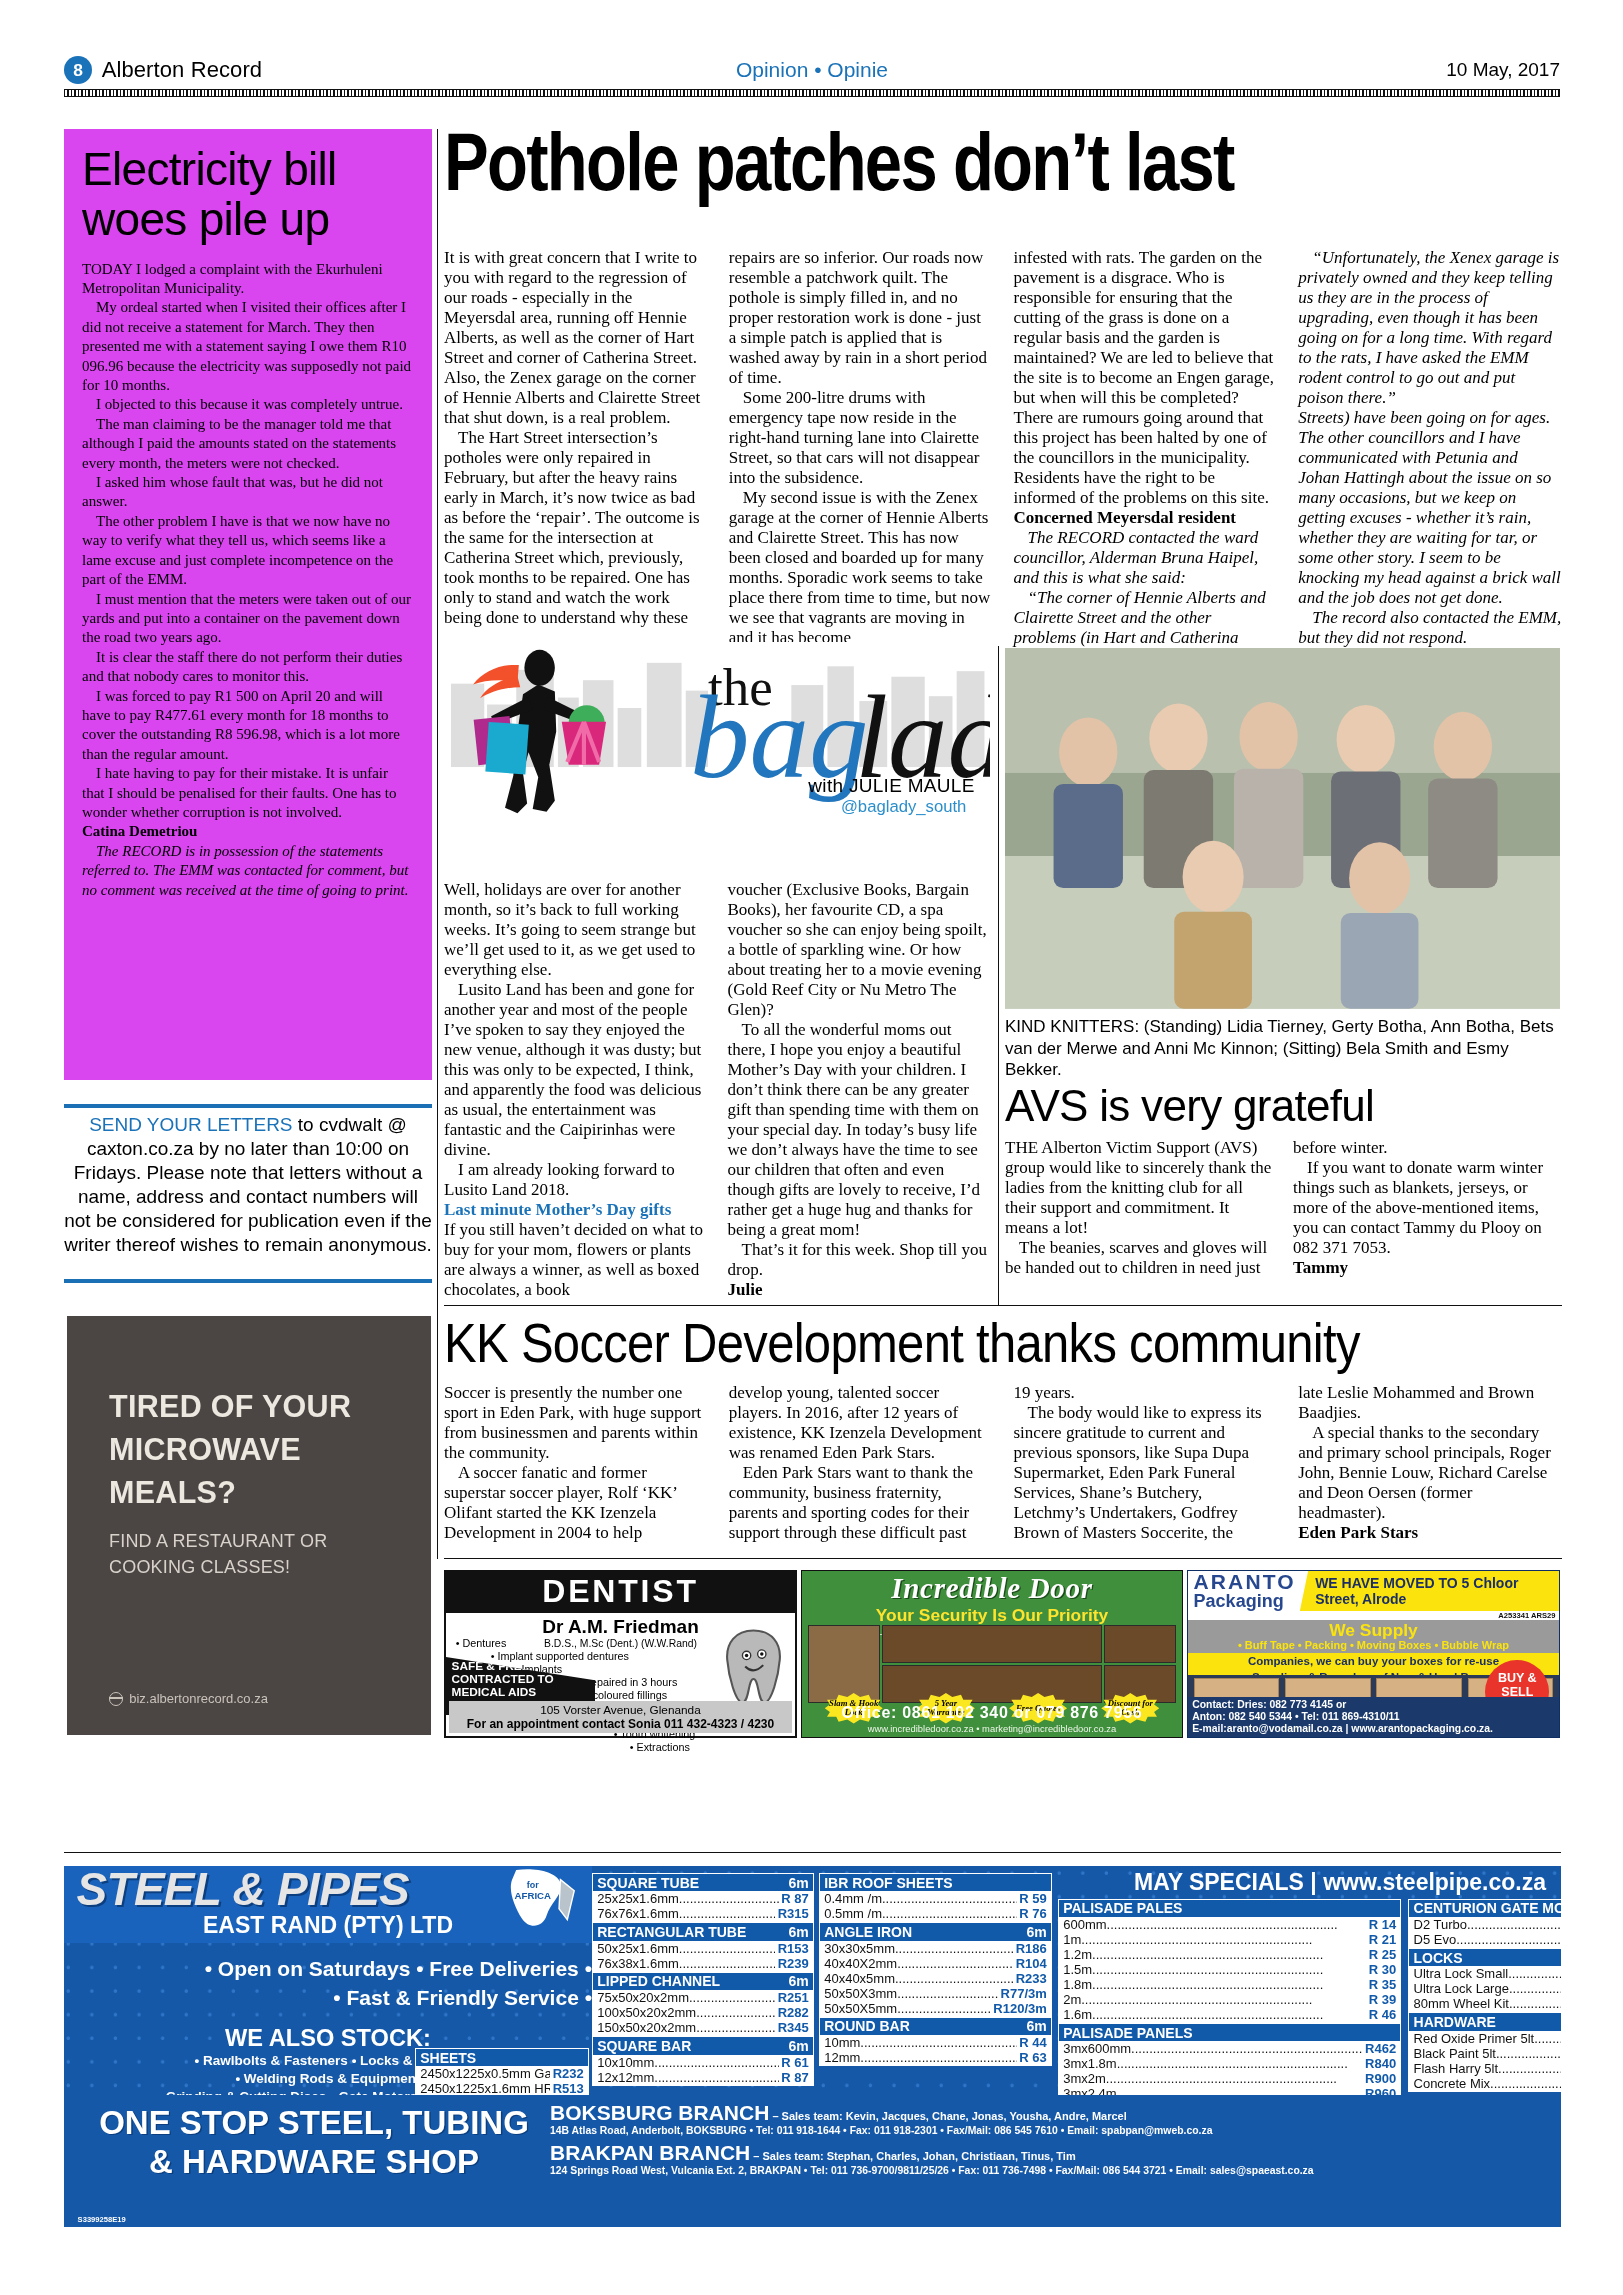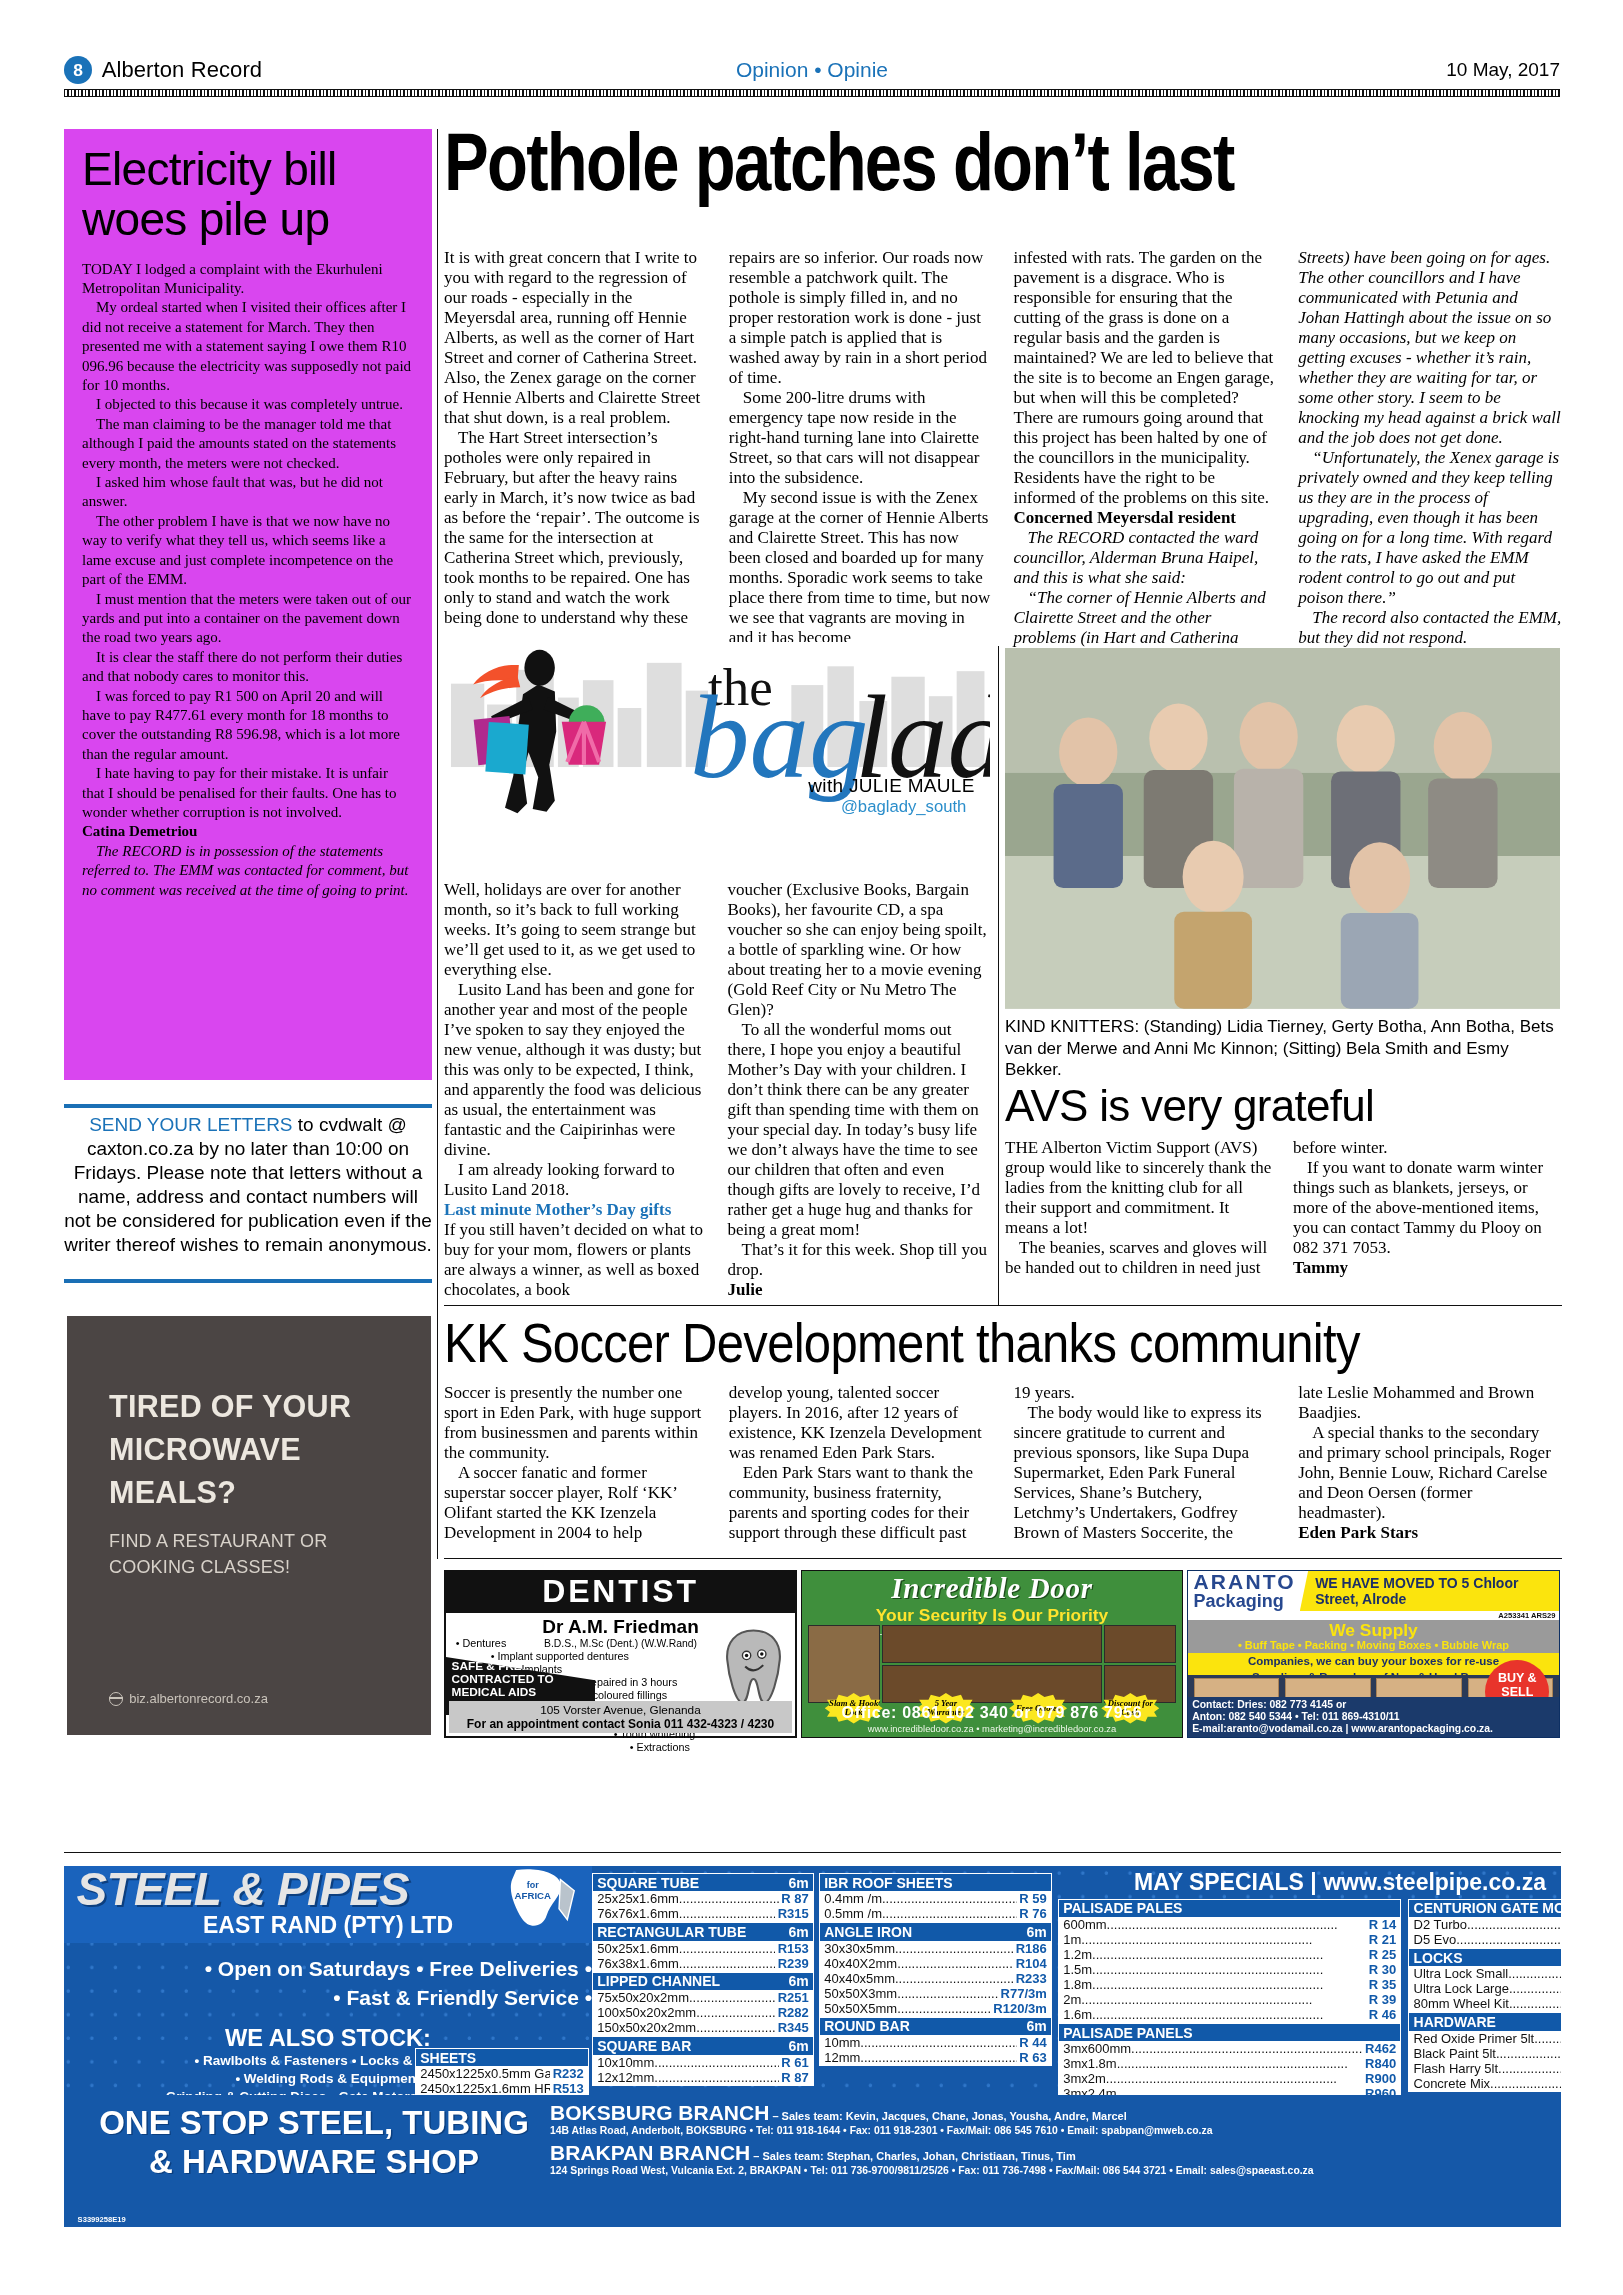--- a/index.html
+++ b/index.html
@@ -263,22 +263,22 @@
       <p>Some 200-litre drums with emergency tape now reside in the right-hand turning lane into Clairette Street, so that cars will not disappear into the subsidence.</p>
       <p>My second issue is with the Zenex garage at the corner of Hennie Alberts and Clairette Street. This has now been closed and boarded up for many months. Sporadic work seems to take place there from time to time, but now we see that vagrants are moving in and it has become</p>
     </div>
     <div class="body-col">
       <p class="first">infested with rats. The garden on the pavement is a disgrace. Who is responsible for ensuring that the cutting of the grass is done on a regular basis and the garden is maintained? We are led to believe that the site is to become an Engen garage, but when will this be completed? There are rumours going around that this project has been halted by one of the councillors in the municipality. Residents have the right to be informed of the problems on this site.</p>
       <p class="bold">Concerned Meyersdal resident</p>
       <p class="ital">The RECORD contacted the ward councillor, Alderman Bruna Haipel, and this is what she said:</p>
       <p class="ital">“The corner of Hennie Alberts and Clairette Street and the other problems (in Hart and Catherina</p>
     </div>
     <div class="body-col">
+      <p class="ital">“Unfortunately, the Xenex garage is privately owned and they keep telling us they are in the process of upgrading, even though it has been going on for a long time. With regard to the rats, I have asked the EMM rodent control to go out and put poison there.”</p>
       <p class="ital first">Streets) have been going on for ages. The other councillors and I have communicated with Petunia and Johan Hattingh about the issue on so many occasions, but we keep on getting excuses - whether it’s rain, whether they are waiting for tar, or some other story. I seem to be knocking my head against a brick wall and the job does not get done.</p>
-      <p class="ital">“Unfortunately, the Xenex garage is privately owned and they keep telling us they are in the process of upgrading, even though it has been going on for a long time. With regard to the rats, I have asked the EMM rodent control to go out and put poison there.”</p>
       <p class="ital">The record also contacted the EMM, but they did not respond.</p>
     </div>
   </div>
 
   <div class="baglady-logo">
     <svg class="skyline" viewBox="0 0 786 262" preserveAspectRatio="none">
       <g fill="#dedede">
         <rect x="10" y="60" width="48" height="120"></rect>
           <rect x="62" y="90" width="36" height="90"></rect>
         <rect x="104" y="40" width="54" height="140"></rect>

